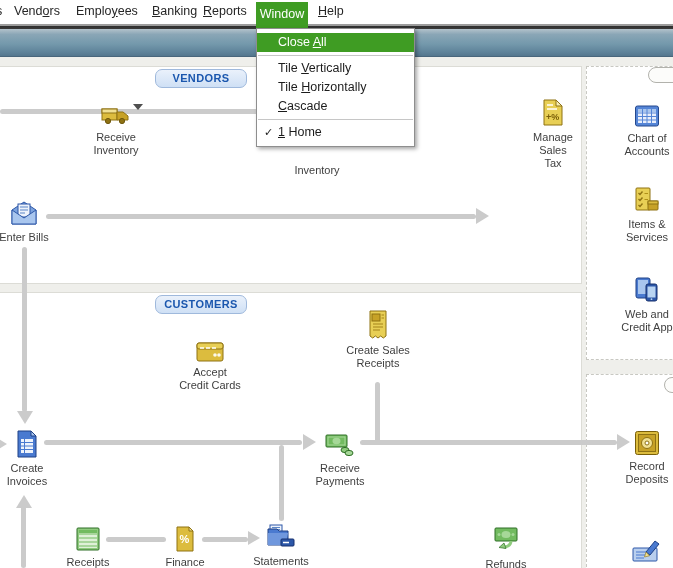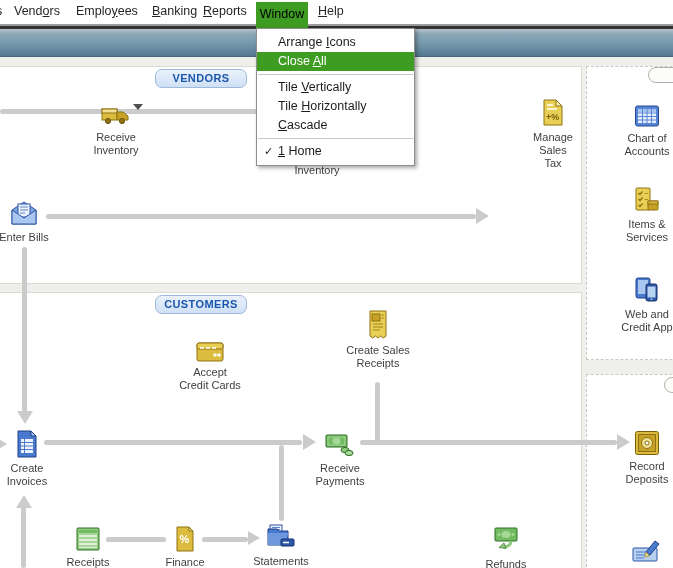--- a/index.html
+++ b/index.html
@@ -2,21 +2,21 @@
 <html><head>
 <meta charset="utf-8">
 <style>
   html,body{margin:0;padding:0;}
   #screen{position:relative;width:673px;height:568px;overflow:hidden;background:#efefeb;
           font-family:"Liberation Sans",sans-serif;-webkit-font-smoothing:antialiased;}
   
   .menubar{position:absolute;left:0;top:0;width:673px;height:24px;background:#ffffff;z-index:15;}
   .mb-item{position:absolute;top:4px;font-size:12.5px;color:#262626;white-space:nowrap;cursor:default;}
   .mb-item .u{text-decoration:underline;}
-  .mb-active{position:absolute;left:256px;top:2px;width:52px;height:27px;background:#3f9c23;color:#000000;
+  .mb-active{position:absolute;left:256px;top:2px;width:52px;height:27px;background:#3f9c23;color:#ffffff;
              text-align:center;font-size:12.5px;line-height:24px;z-index:16;}
   .darkstrip{position:absolute;left:0;top:24px;width:673px;height:5px;
              background:linear-gradient(180deg,#9c9c9c 0%,#9c9c9c 35%,#2f2f2f 40%,#3a3a3a 100%);}
   .titlebar{position:absolute;left:0;top:29px;width:673px;height:27px;
             background:linear-gradient(180deg,#b3c2cb 0%,#8aa6b6 20%,#7499ac 55%,#5d8198 88%,#54768d 100%);
             border-bottom:1px solid #49667c;}
   
   .menu-pop{position:absolute;left:256px;top:28px;width:157px;background:#fff;border:1px solid #8e8e8e;
             box-shadow:2px 2px 4px rgba(0,0,0,.35);padding:4px 0;z-index:30;font-size:12.5px;color:#1c1c1c;}
   .mrow{height:19px;line-height:19px;padding-left:21px;position:relative;white-space:nowrap;}
@@ -56,21 +56,20 @@
     <span class="mb-item" style="left:-4px">s</span>
     <span class="mb-item" style="left:14px"><span>Vend</span><span class="u">o</span><span>rs</span></span>
     <span class="mb-item" style="left:76px"><span>Emplo</span><span class="u">y</span><span>ees</span></span>
     <span class="mb-item" style="left:152px"><span></span><span class="u">B</span><span>anking</span></span>
     <span class="mb-item" style="left:203px"><span></span><span class="u">R</span><span>eports</span></span>
     <span class="mb-item" style="left:318px"><span></span><span class="u">H</span><span>elp</span></span>
   </div>
   <div class="mb-active"><span class="u">W</span><span>indow</span></div>
 
   <div class="menu-pop">
-    <div class="mrow"><span>Arrange </span><span class="u">I</span><span>cons</span></div>
     <div class="mrow hl"><span>Close </span><span class="u">A</span><span>ll</span></div>
     <div class="msep"></div>
     <div class="mrow"><span>Tile </span><span class="u">V</span><span>ertically</span></div>
     <div class="mrow"><span>Tile </span><span class="u">H</span><span>orizontally</span></div>
     <div class="mrow"><span></span><span class="u">C</span><span>ascade</span></div>
     <div class="msep"></div>
     <div class="mrow"><span class="mcheck">✓</span><span class="u">1</span><span> Home</span></div>
   </div>
 
   <div class="panel" style="left:-15px;top:66px;width:595px;height:216px"></div>

